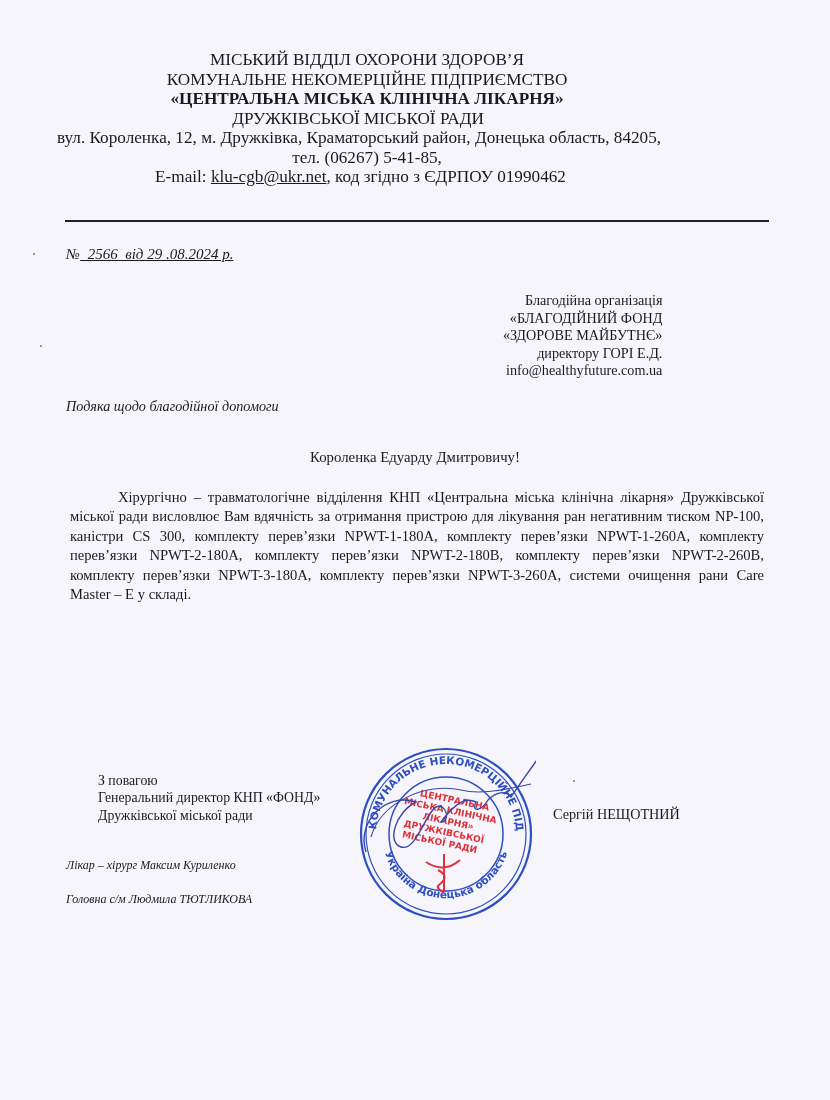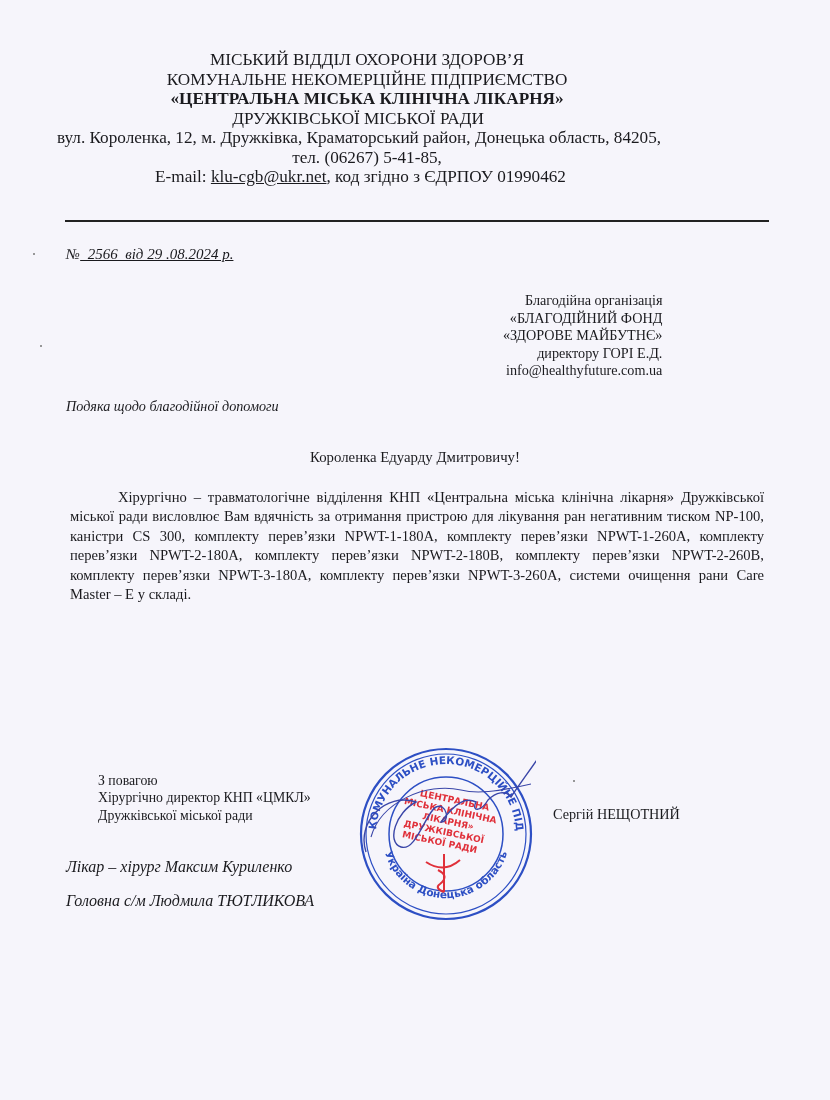--- a/index.html
+++ b/index.html
@@ -18,21 +18,21 @@
   .regno { left: 66px; top: 246px; font-style: italic; font-size: 15px; white-space: nowrap; }
   .regno .underline { text-decoration: underline; margin-top: 24px; }
   .recipient { left: 503px; top: 292px; font-size: 14.2px; line-height: 17.6px; text-align: right; }
   .recipient div { white-space: nowrap; }
   .subject { left: 66px; top: 398px; font-style: italic; font-size: 14.2px; }
   .greeting { left: 0; width: 830px; text-align: center; top: 449px; font-size: 14.8px; }
   .body { left: 66px; width: 702px; top: 484px; font-size: 14.6px; line-height: 19.4px; text-align: justify; }
   .body p { margin: 4px; text-indent: 48px; }
   .sig-left { left: 66px; top: 772px; font-size: 13.8px; line-height: 17.4px; margin-left: 32px; }
   .sig-left div { white-space: nowrap; }
-  .sig-it { font-style: italic; font-size: 16px; white-space: nowrap; }
+  .sig-it { font-style: italic; font-size: 12px; white-space: nowrap; }
   .signer { left: 553px; top: 806px; font-size: 14.2px; white-space: nowrap; }
   .stamp { left: 356px; top: 742px; width: 180px; height: 180px; }
   .speck { width: 2px; height: 2px; border-radius: 50%; background: #777; }
 </style>
 </head>
 <body>
 
 <div class="abs hdr" style="top:50px">
   <span class="line">МІСЬКИЙ ВІДДІЛ ОХОРОНИ ЗДОРОВ’Я</span>
   <span class="line">КОМУНАЛЬНЕ НЕКОМЕРЦІЙНЕ ПІДПРИЄМСТВО</span>
@@ -62,21 +62,21 @@
 <div class="abs subject">Подяка щодо благодійної допомоги</div>
 
 <div class="abs greeting">Короленка Едуарду Дмитровичу!</div>
 
 <div class="abs body">
   <p>Хірургічно – травматологічне відділення КНП «Центральна міська клінічна лікарня» Дружківської міської ради висловлює Вам вдячність за отримання пристрою для лікування ран негативним тиском NP-100, каністри CS 300, комплекту перев’язки NPWT-1-180A, комплекту перев’язки NPWT-1-260A, комплекту перев’язки NPWT-2-180A, комплекту перев’язки NPWT-2-180B, комплекту перев’язки NPWT-2-260B, комплекту перев’язки NPWT-3-180A, комплекту перев’язки NPWT-3-260A, системи очищення рани Care Master – E у складі.</p>
 </div>
 
 <div class="abs sig-left">
   <div>З повагою</div>
-  <div>Хірургічно директор КНП «ЦМКЛ»</div>
+  <div>Генеральний директор КНП «ФОНД»</div>
   <div>Дружківської міської ради</div>
 </div>
 <div class="abs sig-it" style="left:66px; top:858px">Лікар – хірург Максим Куриленко</div>
 <div class="abs sig-it" style="left:66px; top:892px">Головна с/м Людмила ТЮТЛИКОВА</div>
 
 <div class="abs signer">Сергій НЕЩОТНИЙ</div>
 
 <svg class="abs stamp" viewBox="0 0 180 180">
   <defs>
     <path id="ring-top" d="M 20 92 A 70 70 0 0 1 160 92"></path>

